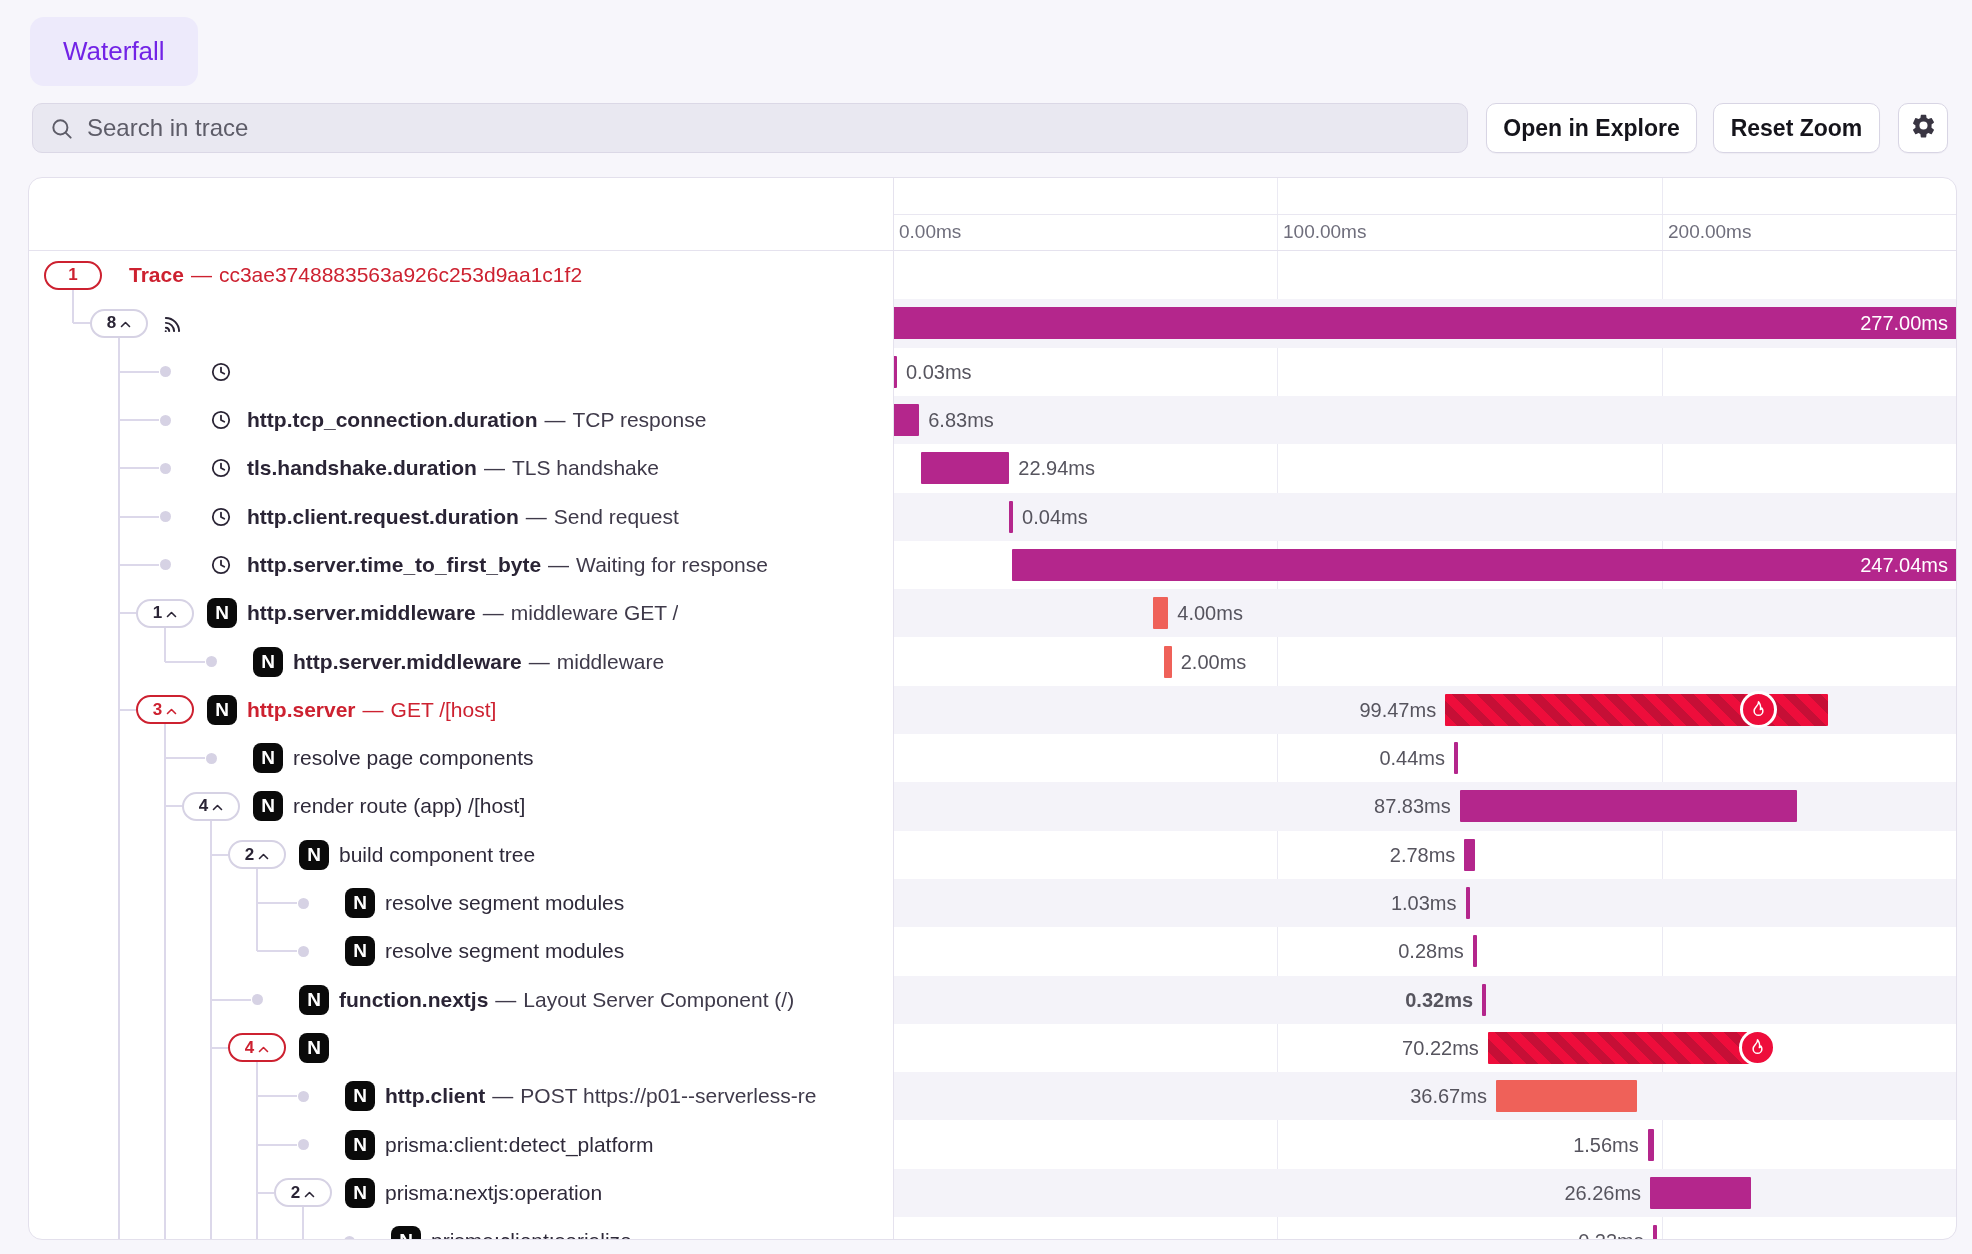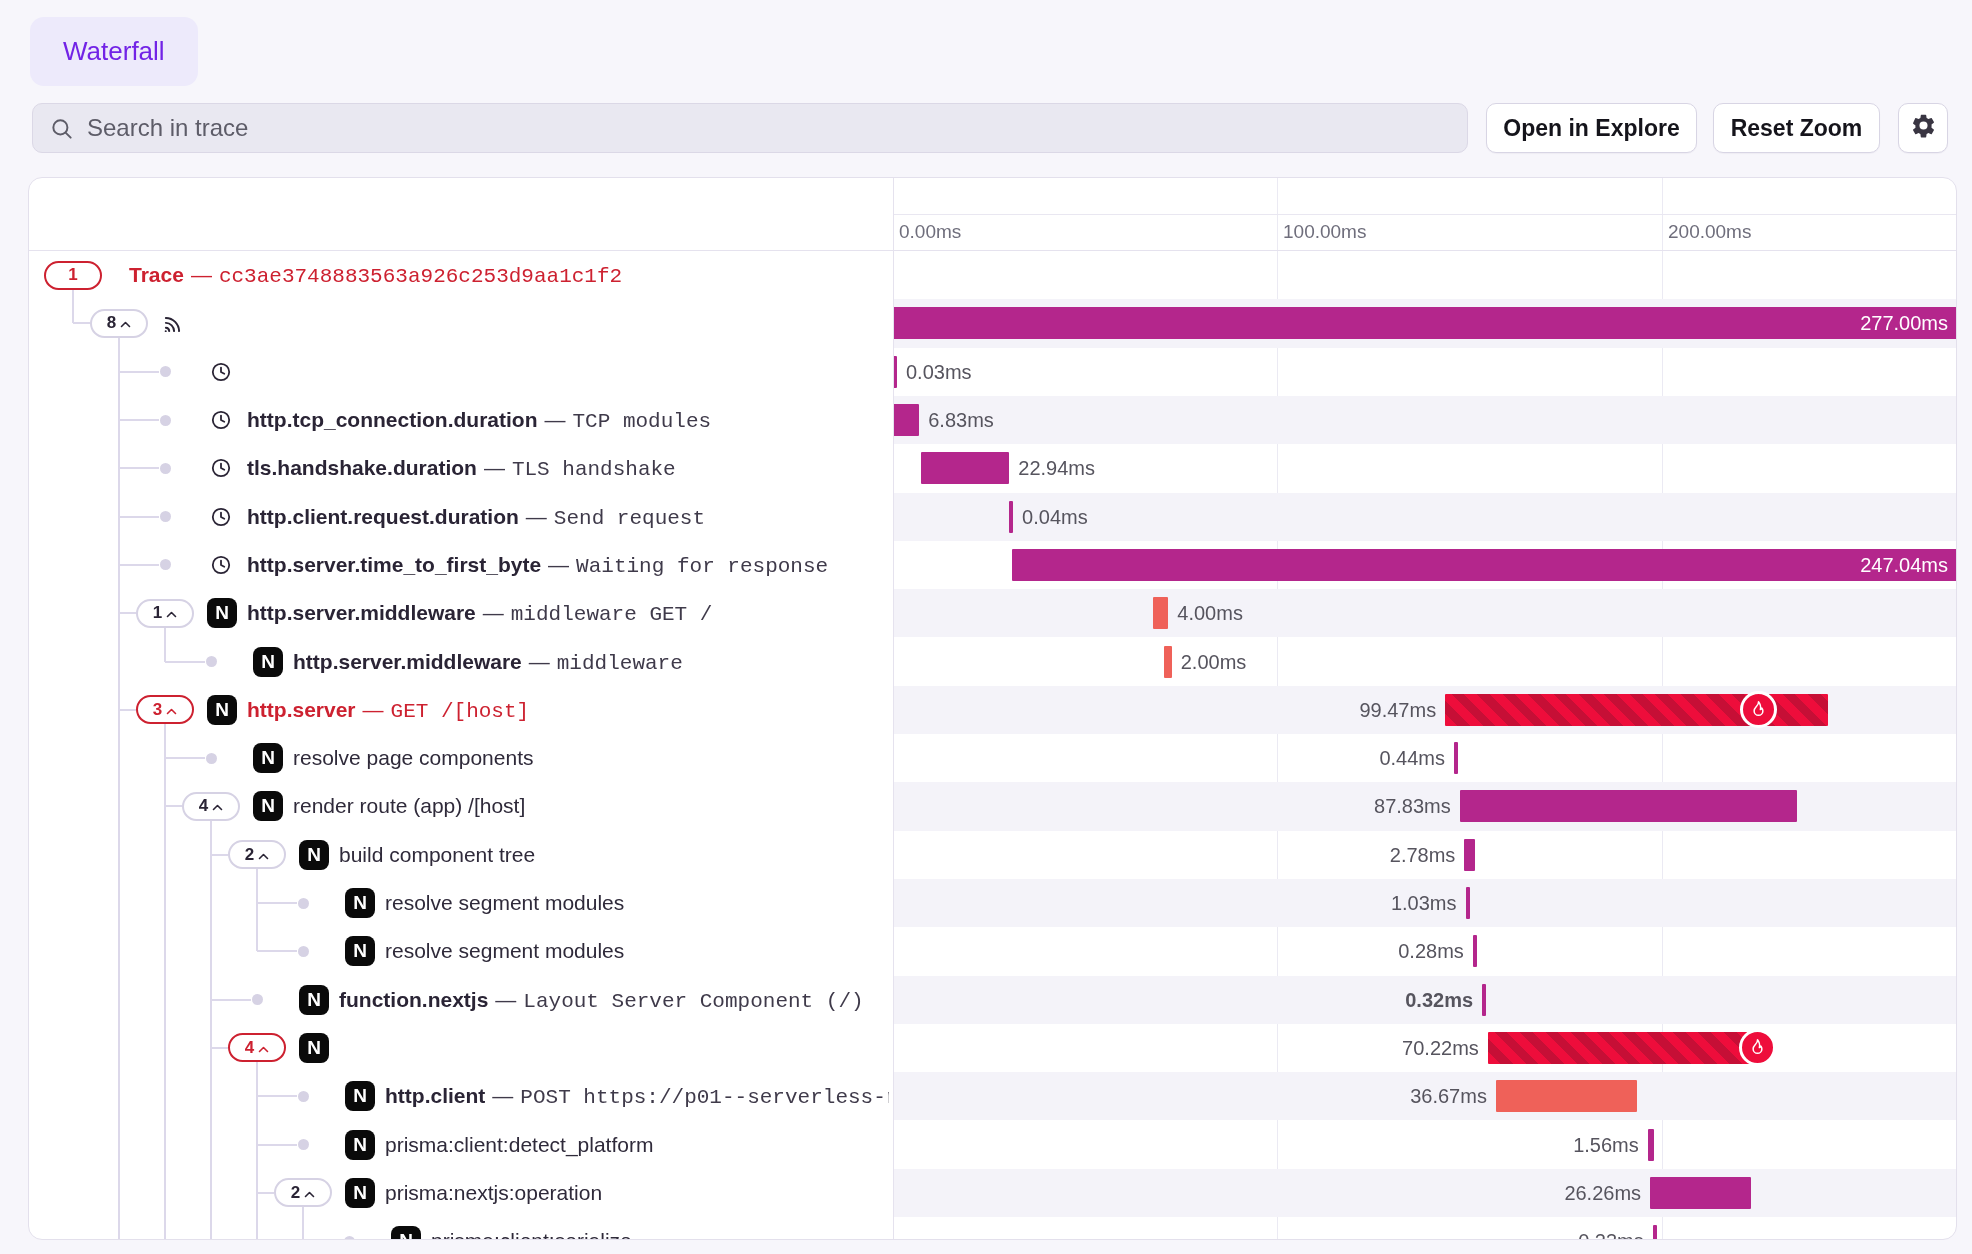--- a/index.html
+++ b/index.html
@@ -67,21 +67,21 @@
   .nicon {
     position:absolute; width:30px; height:30px; border-radius:8px; background:#0a0a0a;
     color:#ffffff; font-size:19px; font-weight:700;
     display:flex; align-items:center; justify-content:center;
   }
   .svgicon { position:absolute; }
 
   .ttext { position:absolute; height:30px; line-height:30px; font-size:21px; white-space:nowrap; overflow:hidden; }
   .ttext .nm   { font-weight:700; color:#2a2435; }
   .ttext .sep  { color:#3f3a4a; padding:0 7px; }
-  .ttext .dsc  { color:#3f3a4a;font-family:Liberation Mono, monospace; }
+  .ttext .dsc  { color:#3f3a4a; }
   .ttext .plain{ color:#2f2a3a; }
   .row.err .ttext .nm, .row.err .ttext .sep, .row.err .ttext .dsc { color:#cd2130; }
 
   .bar { position:absolute; height:32px; border-radius:1px; }
   .bar.span { background:#b4268c; }
   .bar.http { background:#ef6159; }
   .bar.error{ background:repeating-linear-gradient(45deg,#ee0d3b 0 9px,#c60f36 9px 18px); }
   .bar-label { position:absolute; height:32px; line-height:32px; font-size:20px; color:#56545e; white-space:nowrap; }
   .bar-label.inside { color:#ffffff; }
   .flame {
@@ -166,21 +166,21 @@
         <div class="bar-label" style="top: 8.15px; left: 877px;">0.03ms</div>
       </div>
       <div class="row" style="top: 144.9px;">
         <div class="row-stripe"></div>
         <div class="elbow" style="left: 90px; top: 23.15px; width: 40px;"></div>
         <div class="dot" style="left: 130.5px; top: 18.65px;"></div>
         <div class="svgicon" style="left: 180px; top: 12.15px;"><svg width="24" height="24" viewBox="0 0 24 24">
             <circle cx="12" cy="12" r="8.2" fill="none" stroke="#2a2435" stroke-width="1.8"></circle>
             <path d="M12 7.6V12l3.3 1.7" fill="none" stroke="#2a2435" stroke-width="1.8" stroke-linecap="round"></path>
           </svg></div>
-        <div class="ttext" style="left: 218px; top: 9.15px; max-width: 642px;"><span class="nm">http.tcp_connection.duration</span><span class="sep">—</span><span class="dsc">TCP modules</span></div>
+        <div class="ttext" style="left: 218px; top: 9.15px; max-width: 642px;"><span class="nm">http.tcp_connection.duration</span><span class="sep">—</span><span class="dsc">TCP response</span></div>
         <div class="bar span" style="left: 864px; top: 8.15px; width: 26.2614px;"></div>
         <div class="bar-label" style="top: 8.15px; left: 899.261px;">6.83ms</div>
       </div>
       <div class="row" style="top: 193.2px;">
         <div class="elbow" style="left: 90px; top: 23.15px; width: 40px;"></div>
         <div class="dot" style="left: 130.5px; top: 18.65px;"></div>
         <div class="svgicon" style="left: 180px; top: 12.15px;"><svg width="24" height="24" viewBox="0 0 24 24">
             <circle cx="12" cy="12" r="8.2" fill="none" stroke="#2a2435" stroke-width="1.8"></circle>
             <path d="M12 7.6V12l3.3 1.7" fill="none" stroke="#2a2435" stroke-width="1.8" stroke-linecap="round"></path>
           </svg></div>

